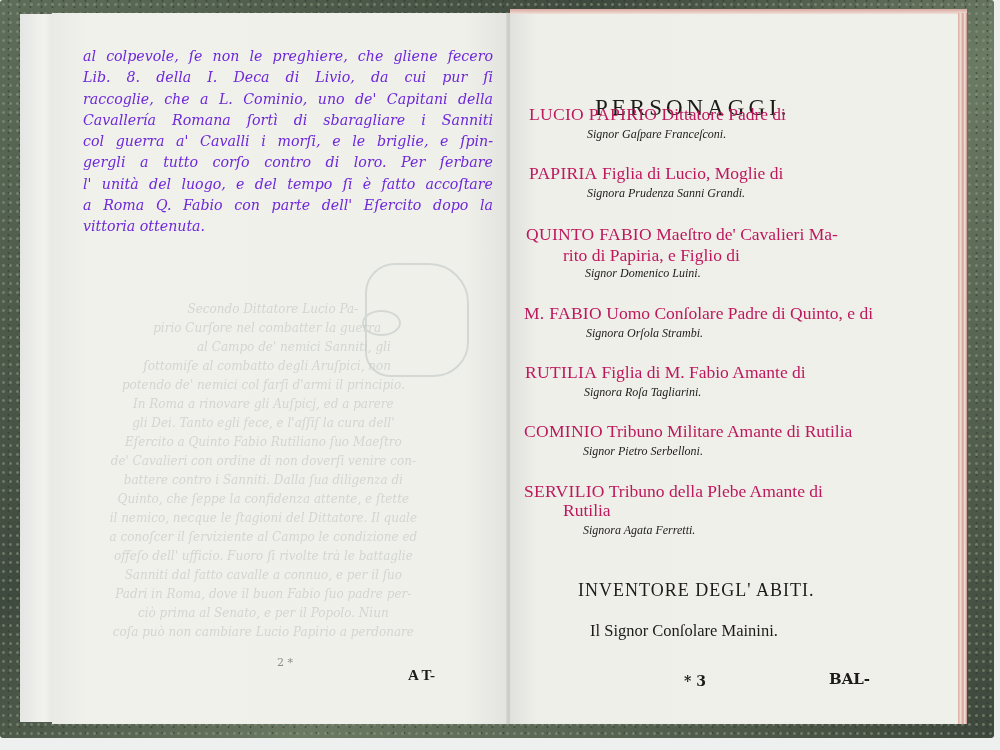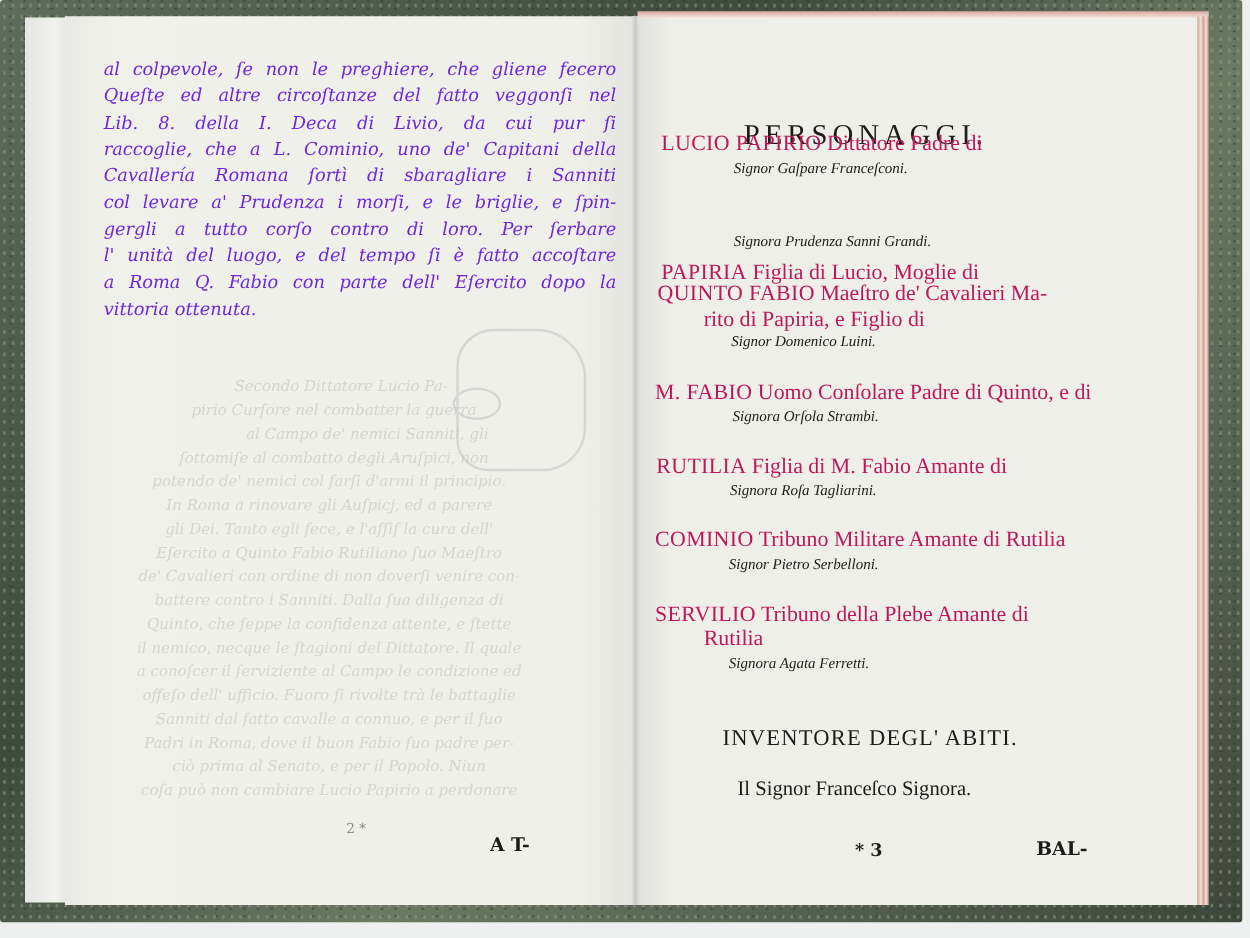--- a/index.html
+++ b/index.html
@@ -129,42 +129,41 @@
    il nemico, necque le ſtagioni del Dittatore. Il quale
    a conoſcer il ſerviziente al Campo le condizione ed
    offeſo dell' ufficio. Fuoro ſi rivolte trà le battaglie
    Sanniti dal fatto cavalle a connuo, e per il ſuo
    Padri in Roma, dove il buon Fabio ſuo padre per-
    ciò prima al Senato, e per il Popolo. Niun
    coſa può non cambiare Lucio Papirio a perdonare</div>
 
 <div class="left-text">
   <span class="line">al colpevole, ſe non le preghiere, che gliene fecero</span>
-  <span class="line">Queſte ed altre circoſtanze del fatto veggonſi nel</span>
   <span class="line">Lib. 8. della I. Deca di Livio, da cui pur ſi</span>
   <span class="line">raccoglie, che a L. Cominio, uno de' Capitani della</span>
   <span class="line">Cavallería Romana ſortì di sbaragliare i Sanniti</span>
-  <span class="line">col levare a' Prudenza i morſi, e le briglie, e ſpin-</span>
+  <span class="line">col guerra a' Cavalli i morſi, e le briglie, e ſpin-</span>
   <span class="line">gergli a tutto corſo contro di loro. Per ſerbare</span>
   <span class="line">l' unità del luogo, e del tempo ſi è fatto accoſtare</span>
   <span class="line">a Roma Q. Fabio con parte dell' Eſercito dopo la</span>
   <span class="line last">vittoria ottenuta.</span>
 </div>
 <div class="sig-faint" style="left:277px;top:656px;">2 *</div>
-<div class="catchword" style="left:392px;top:667px;">A T-</div>
+<div class="catchword" style="left:408px;top:667px;font-family:Liberation Serif, serif;">A T-</div>
 
 <div class="title">PERSONAGGI.</div>
 
 <div class="role-name" style="left:529px;top:104px;">
   <span class="nm">LUCIO PAPIRIO</span>
   <span>Dittatore Padre di</span>
 </div>
 <div class="actor" style="left:587px;top:127px;">Signor Gaſpare Franceſconi.</div>
 
-<div class="role-name" style="left:529px;top:163px;margin-top:44px;">
+<div class="role-name" style="left:529px;top:163px;">
   <span class="nm">PAPIRIA</span>
   <span>Figlia di Lucio, Moglie di</span>
 </div>
 <div class="actor" style="left:587px;top:186px;">Signora Prudenza Sanni Grandi.</div>
 
 <div class="role-name" style="left:526px;top:224px;text-align:right;">
   <span class="nm">QUINTO FABIO</span>
   <span>Maeſtro de' Cavalieri Ma-</span>
 </div>
 <div class="role-name" style="left:563px;top:245px;">rito di Papiria, e Figlio di</div>
@@ -189,16 +188,16 @@
 <div class="actor" style="left:583px;top:444px;">Signor Pietro Serbelloni.</div>
 
 <div class="role-name" style="left:524px;top:481px;">
   <span class="nm">SERVILIO</span>
   <span>Tribuno della Plebe Amante di</span>
 </div>
 <div class="role-name" style="left:563px;top:500px;">Rutilia</div>
 <div class="actor" style="left:583px;top:523px;">Signora Agata Ferretti.</div>
 
 <div class="section-head" style="left:578px;top:580px;">INVENTORE DEGL' ABITI.</div>
-<div class="credit" style="left:590px;top:621px;">Il Signor Franceſco Signora.</div>
+<div class="credit" style="left:590px;top:621px;">Il Signor Conſolare Mainini.</div>
 
 <div class="catchword" style="left:684px;top:673px;font-size:14px;">* 3</div>
 <div class="catchword" style="left:829px;top:670px;">BAL-</div>
 
 </body></html>

